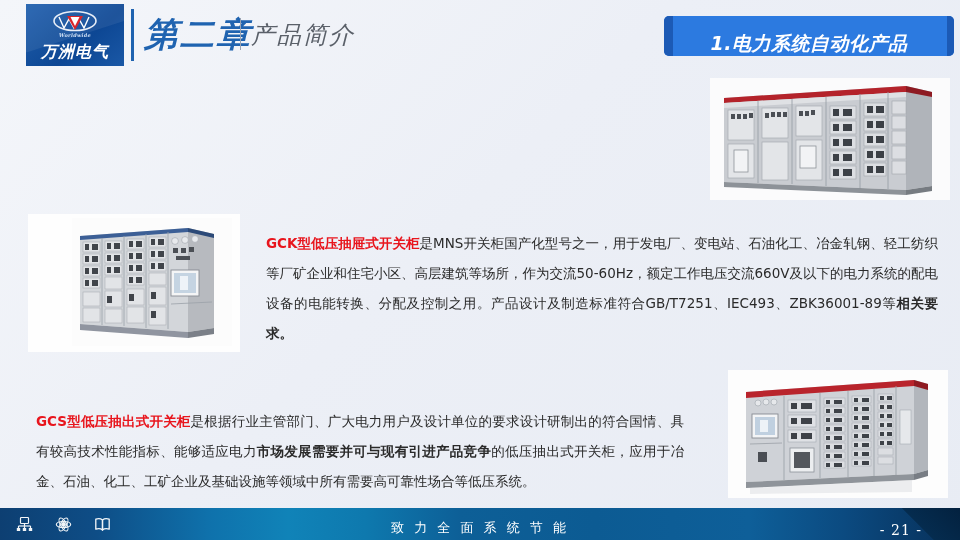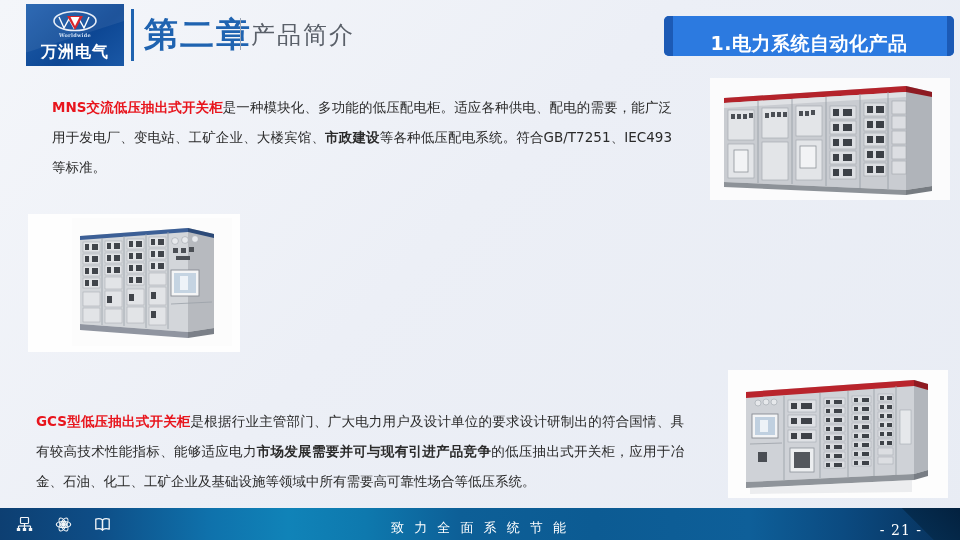--- a/index.html
+++ b/index.html
@@ -8,21 +8,21 @@
     font-family: "DejaVu Sans", "Liberation Sans", sans-serif;
     overflow: hidden;
   }
   .slide {
     position: relative;
     width: 960px; height: 540px;
     background: linear-gradient(135deg, #f4f6fa 0%, #eceff6 45%, #e8ecf4 100%);
   }
 
   
-  .header { position: absolute; left: 0; top: 0; width: 960px; height: 72px; }
+  .header { position: absolute; left: 0; top: 0; width: 960px; height: 72px; font-style: italic; }
 
   .logo-box {
     position: absolute; left: 26px; top: 4px;
     width: 98px; height: 62px;
     background: linear-gradient(140deg, #1f5fae 0%, #15519e 35%, #0d4794 60%, #1a58a6 100%);
     overflow: hidden;
   }
   .logo-box::before {
     content: ""; position: absolute; left: -12px; top: -30px;
     width: 130px; height: 60px; background: rgba(255,255,255,0.07);
@@ -168,24 +168,24 @@
     <div class="subtitle">产品简介</div>
 
     <div class="banner">
       <div class="banner-tab"></div>
       <div class="banner-left-edge"></div>
       <div class="banner-right-edge"></div>
       <div class="banner-text">1.电力系统自动化产品</div>
     </div>
   </div>
 
-  <div class="para" id="para1">
-    <span class="kw">MNS交流低压抽出式开关柜</span><span>是一种模块化、多功能的低压配电柜。适应各种供电、配电的需要，能广泛用于发电厂、变电站、工矿企业、大楼宾馆、</span><span class="bd">市政建设</span><span>等各种低压配电系统。符合GB/T7251、IEC493等标准。</span>
-  </div>
-
+
+  <div class="para" id="para2">
+    <span class="kw">GCK型低压抽屉式开关柜</span><span>是MNS开关柜国产化型号之一，用于发电厂、变电站、石油化工、冶金轧钢、轻工纺织等厂矿企业和住宅小区、高层建筑等场所，作为交流50-60Hz，额定工作电压交流660V及以下的电力系统的配电设备的电能转换、分配及控制之用。产品设计及制造标准符合GB/T7251、IEC493、ZBK36001-89等</span><span class="bd">相关要求。</span><span></span>
+  </div>
 
   <div class="para" id="para3">
     <span class="kw">GCS型低压抽出式开关柜</span><span>是根据行业主管部门、广大电力用户及设计单位的要求设计研制出的符合国情、具有较高技术性能指标、能够适应电力</span><span class="bd">市场发展需要并可与现有引进产品竞争</span><span>的低压抽出式开关柜，应用于冶金、石油、化工、工矿企业及基础设施等领域中所有需要高可靠性场合等低压系统。</span>
   </div>
 
   <div class="photo" id="photo1">
     <svg width="240" height="122" viewBox="0 0 240 122" aria-hidden="true">
       <rect width="240" height="122" fill="#fbfbfc"></rect>
 
       <polygon points="14,20 196,8 196,112 14,104" fill="#c9ccd1"></polygon>

